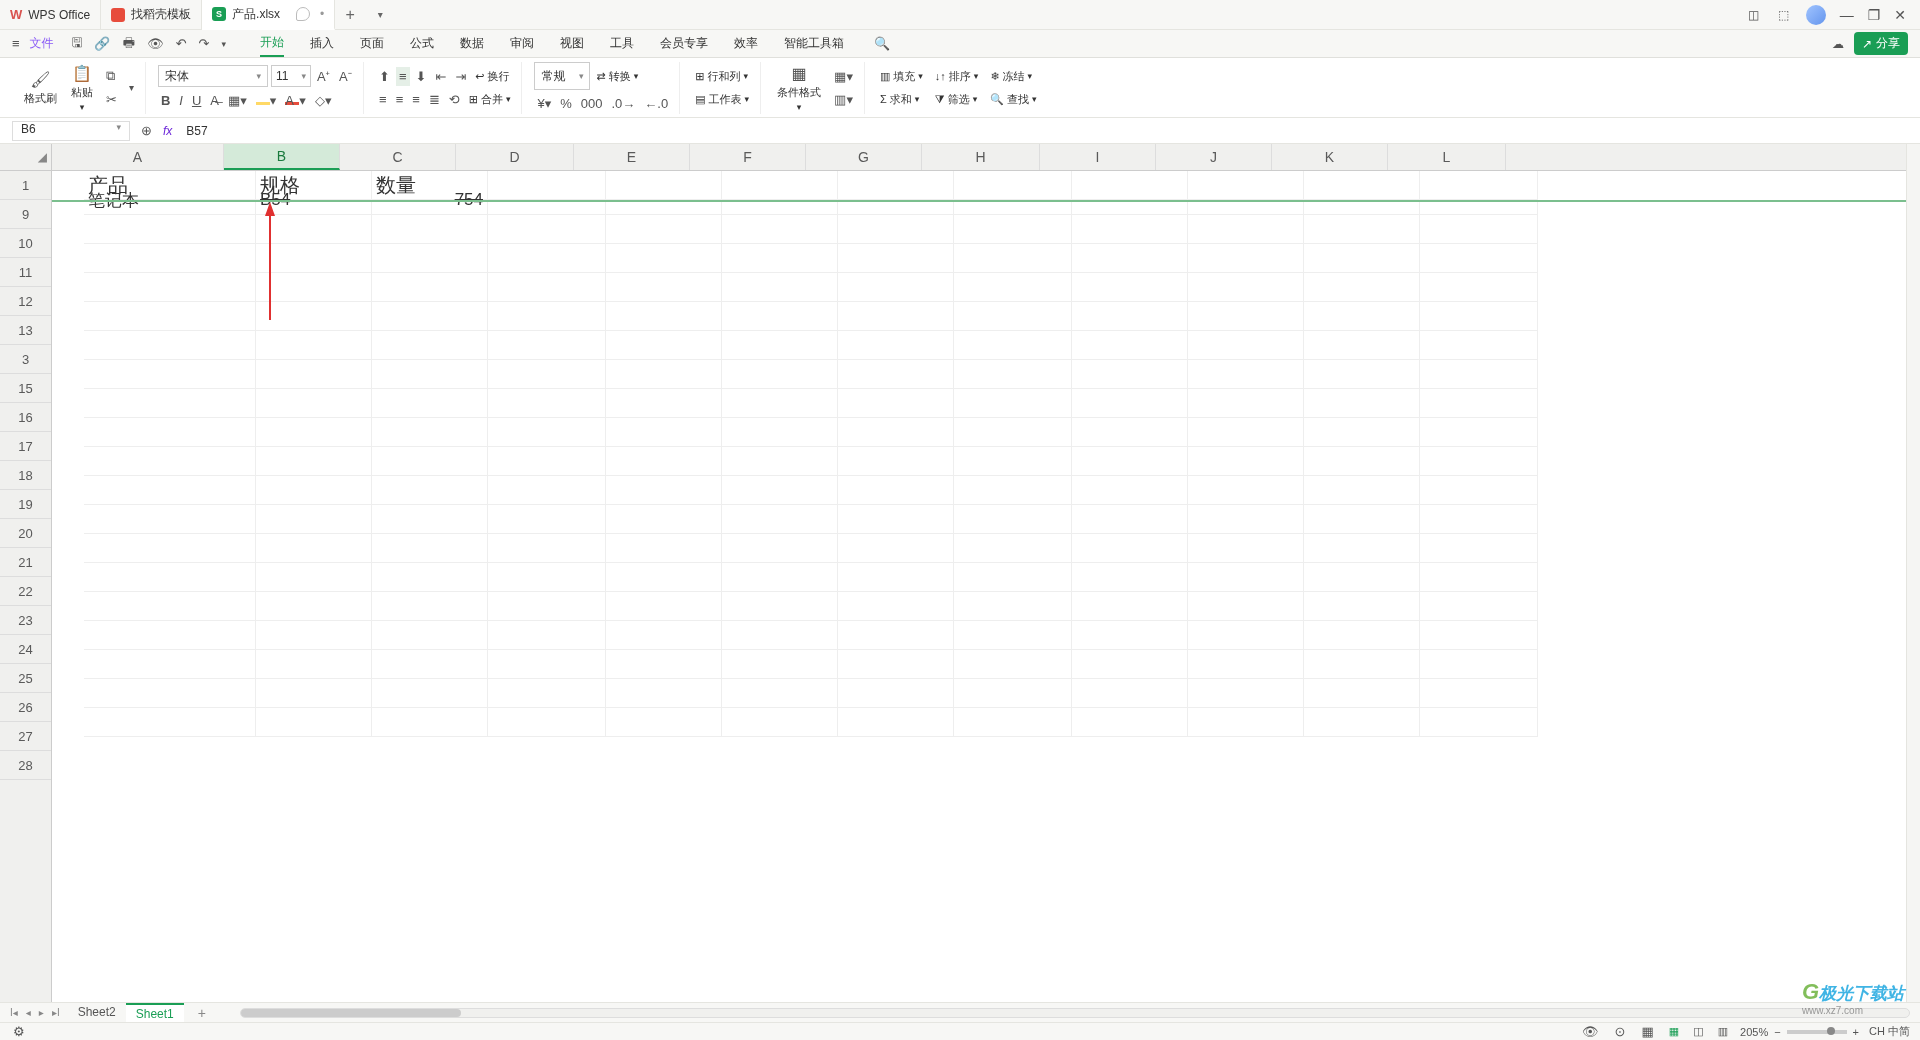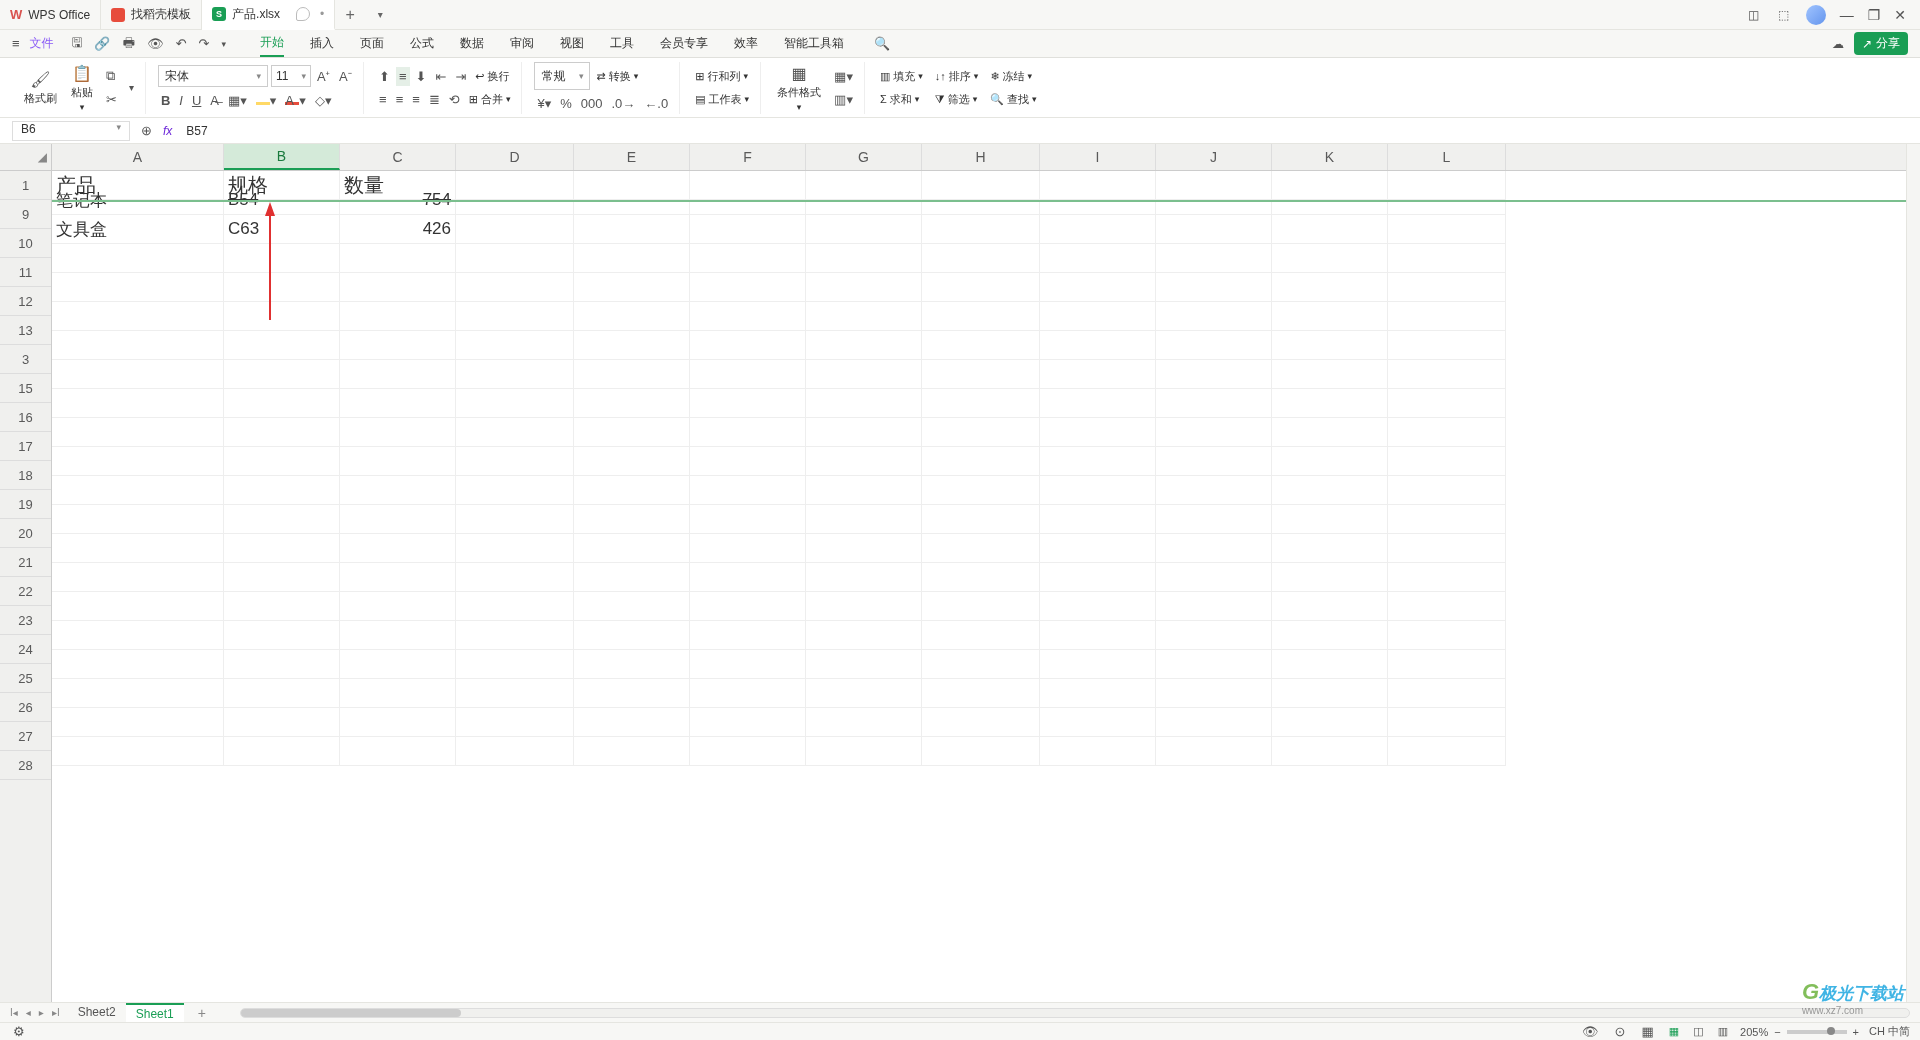--- a/index.html
+++ b/index.html
@@ -59,21 +59,21 @@
 
 
 .grid-wrap { position:absolute; top:144px; left:0; right:14px; bottom:38px; overflow:hidden; background:#fff; }
 .corner { position:absolute; left:0; top:0; width:52px; height:27px; background:#f0f0ee; border-right:1px solid #ccc; border-bottom:1px solid #ccc; display:flex; align-items:center; justify-content:flex-end; padding-right:4px; color:#888; }
 .colhdrs { position:absolute; left:52px; top:0; right:0; height:27px; background:#f0f0ee; border-bottom:1px solid #ccc; display:flex; }
 .colhdr { border-right:1px solid #ddd; display:flex; align-items:center; justify-content:center; color:#5a5a5a; font-size:14px; cursor:pointer; }
 .colhdr.sel { background:#d4ead9; color:#1a7a3e; border-bottom:2px solid #1a9e55; }
 .rowhdrs { position:absolute; left:0; top:27px; width:52px; bottom:0; background:#f0f0ee; border-right:1px solid #ccc; }
 .rowhdr { height:29px; border-bottom:1px solid #ddd; display:flex; align-items:center; justify-content:center; color:#5a5a5a; font-size:13px; cursor:pointer; }
 .rowhdr.freeze { height:29px; }
-.cells { position:absolute; left:52px; top:27px; right:0; bottom:0; }
+.cells { position:absolute; left:52px; top:27px; right:0; bottom:0;padding-left:32px; }
 .crow { display:flex; height:29px; }
 .cell { border-right:1px solid #eee; border-bottom:1px solid #eee; padding:2px 4px; display:flex; align-items:center; font-size:17px; overflow:hidden; white-space:nowrap; }
 .cell.hdr { font-size:20px; }
 .cell.num { justify-content:flex-end; }
 .cw-A{width:172px;} .cw-B{width:116px;} .cw-C{width:116px;} .cw-D{width:118px;}
 .cw-E{width:116px;} .cw-F{width:116px;} .cw-G{width:116px;} .cw-H{width:118px;}
 .cw-I{width:116px;} .cw-J{width:116px;} .cw-K{width:116px;} .cw-L{width:118px;}
 .freeze-line { position:absolute; left:0; right:0; height:0; border-top:1px solid #7bbf8e; border-bottom:1px solid #7bbf8e; }
 .arrow-annot { position:absolute; left:260px; top:58px; width:20px; height:120px; pointer-events:none; }
 .arrow-annot svg { width:100%; height:100%; }
@@ -401,34 +401,20 @@
         <div class="cell cw-E"></div>
         <div class="cell cw-F"></div>
         <div class="cell cw-G"></div>
         <div class="cell cw-H"></div>
         <div class="cell cw-I"></div>
         <div class="cell cw-J"></div>
         <div class="cell cw-K"></div>
         <div class="cell cw-L"></div>
       </div>
       <div class="crow">
-        <div class="cell cw-A">文具盒</div>
-        <div class="cell cw-B">C63</div>
-        <div class="cell cw-C num">426</div>
-        <div class="cell cw-D"></div>
-        <div class="cell cw-E"></div>
-        <div class="cell cw-F"></div>
-        <div class="cell cw-G"></div>
-        <div class="cell cw-H"></div>
-        <div class="cell cw-I"></div>
-        <div class="cell cw-J"></div>
-        <div class="cell cw-K"></div>
-        <div class="cell cw-L"></div>
-      </div>
-      <div class="crow">
         <div class="cell cw-A"></div>
         <div class="cell cw-B"></div>
         <div class="cell cw-C num"></div>
         <div class="cell cw-D"></div>
         <div class="cell cw-E"></div>
         <div class="cell cw-F"></div>
         <div class="cell cw-G"></div>
         <div class="cell cw-H"></div>
         <div class="cell cw-I"></div>
         <div class="cell cw-J"></div>

